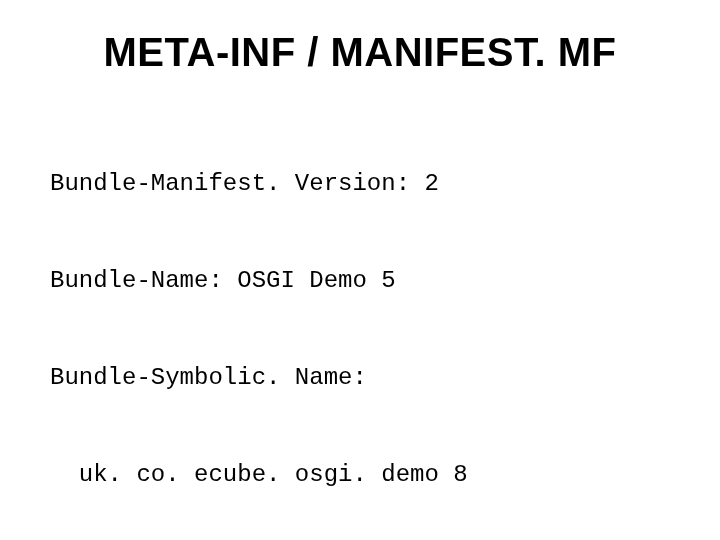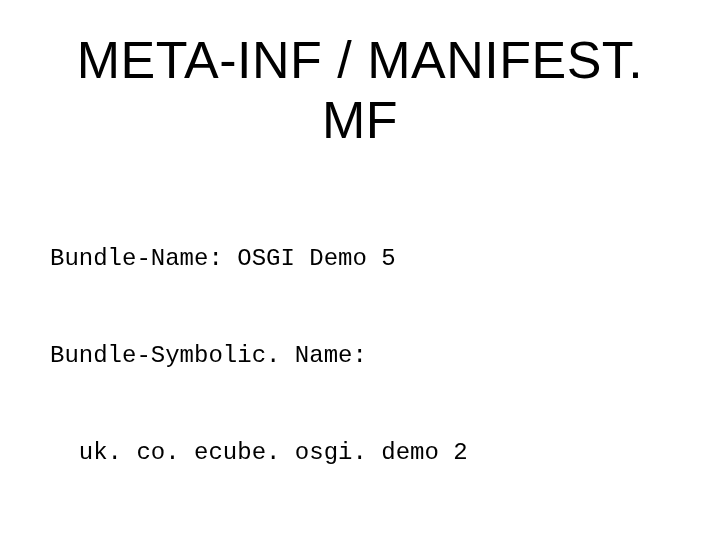--- a/index.html
+++ b/index.html
@@ -5,22 +5,22 @@
     * { margin: 0; padding: 0; box-sizing: border-box; }
     body {
       width: 720px;
       height: 540px;
       background: #fff;
       padding: 30px 50px;
       overflow: hidden;
     }
     .title {
       font-family: Arial, Helvetica, sans-serif;
-      font-size: 52px;
-      font-weight: 400;
+      font-size: 40px;
+      font-weight: 700;
       color: #000;
       text-align: center;
       margin-bottom: 28px;
       letter-spacing: 0.5px;
     }
     .manifest-body {
       font-family: "Courier New", Courier, monospace;
       font-size: 24px;
       line-height: 1.35;
       color: #000;
@@ -28,22 +28,23 @@
     }
     .line { display: block; }
     .indent { padding-left: 2ch; }
   </style>
 </head>
 <body>
 
 <h1 class="title">META-INF / MANIFEST. MF</h1>
 
 <div class="manifest-body">
+  <span class="line">Bundle-Manifest. Version: 2</span>
   <span class="line">Bundle-Name: OSGI Demo 5</span>
   <span class="line">Bundle-Symbolic. Name:</span>
-  <span class="line indent">uk. co. ecube. osgi. demo 2</span>
+  <span class="line indent">uk. co. ecube. osgi. demo 8</span>
   
   
   
   
   
   
 </div>
 
 </body></html>

